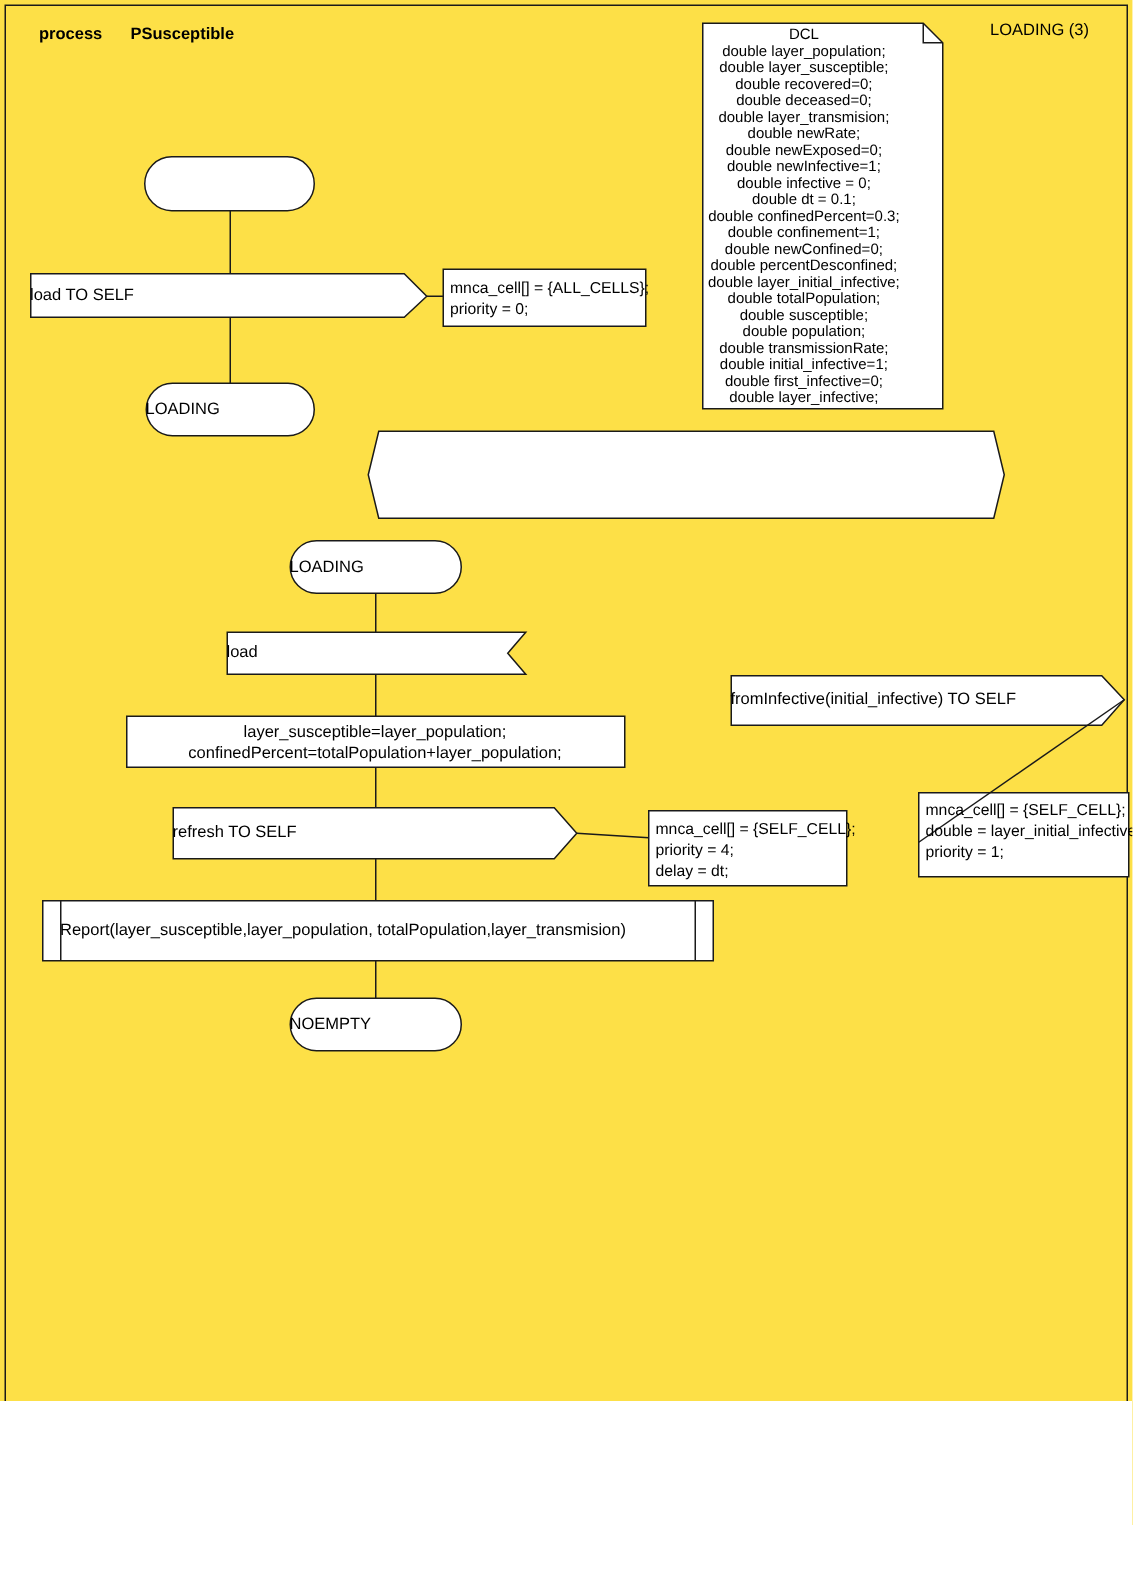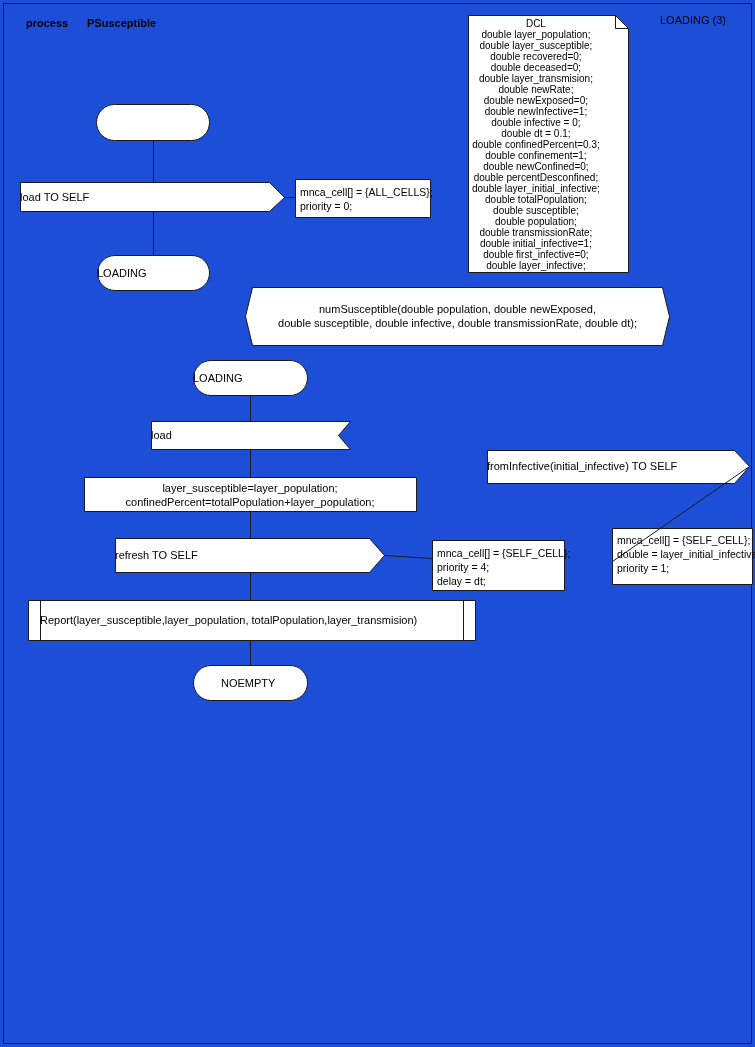--- a/index.html
+++ b/index.html
@@ -1,20 +1,20 @@
 <!DOCTYPE html>
 <html><head>
 <meta charset="utf-8">
 <style>
   html, body { margin: 0; padding: 0; background: #fff; }
   .page {
     position: relative;
     width: 755px;
-    height: 1047px;
-    background: #1d4ed8;
+    height: 934px;
+    background: #fde047;
     font-family: "Liberation Sans", sans-serif;
     color: #000;
     overflow: hidden;
   }
   svg.canvas { position: absolute; left: 0; top: 0; }
   svg.canvas * { vector-effect: non-scaling-stroke; }
   .shape-stroke { fill: none; stroke: #1a1a1a; stroke-width: 1; }
   .shape-filled { fill: #fff; stroke: #1a1a1a; stroke-width: 1; }
   .txt { position: absolute; white-space: nowrap; }
   .lbl { font-size: 11px; line-height: 13px; text-align: left; }
@@ -108,24 +108,20 @@
 
   <div class="txt lbl" style="left:20px; top:191px; width:250px;">load TO SELF</div>
 
   <div class="txt cmt" style="left:300px; top:185px;">
     <div>mnca_cell[] = {ALL_CELLS};</div>
     <div>priority = 0;</div>
   </div>
 
   <div class="txt lbl" style="left:97px; top:267px; width:112px;">LOADING</div>
 
-  <div class="txt lbl2" style="left:252px; top:302px; width:411px;">
-    <div>numSusceptible(double population, double newExposed,</div>
-    <div>double susceptible, double infective, double transmissionRate, double dt);</div>
-  </div>
 
   <div class="txt lbl" style="left:193px; top:372px; width:114px;">LOADING</div>
 
   <div class="txt lbl" style="left:151px; top:429px; width:188px;">load</div>
 
   <div class="txt lbl2" style="left:84px; top:481px; width:332px;">
     <div>layer_susceptible=layer_population;</div>
     <div>confinedPercent=totalPopulation+layer_population;</div>
   </div>
 
@@ -140,15 +136,15 @@
   <div class="txt lbl" style="left:487px; top:460px; width:248px;">fromInfective(initial_infective) TO SELF</div>
 
   <div class="txt cmt" style="left:617px; top:533px;">
     <div>mnca_cell[] = {SELF_CELL};</div>
     <div>double = layer_initial_infective;</div>
     <div>priority = 1;</div>
   </div>
 
   <div class="txt lbl" style="left:40px; top:614px; width:423px;">Report(layer_susceptible,layer_population, totalPopulation,layer_transmision)</div>
 
-  <div class="txt lbl" style="left:193px; top:677px; width:114px;margin-left:28px;">NOEMPTY</div>
+  <div class="txt lbl" style="left:193px; top:677px; width:114px;">NOEMPTY</div>
 
 </div>
 
 </body></html>

